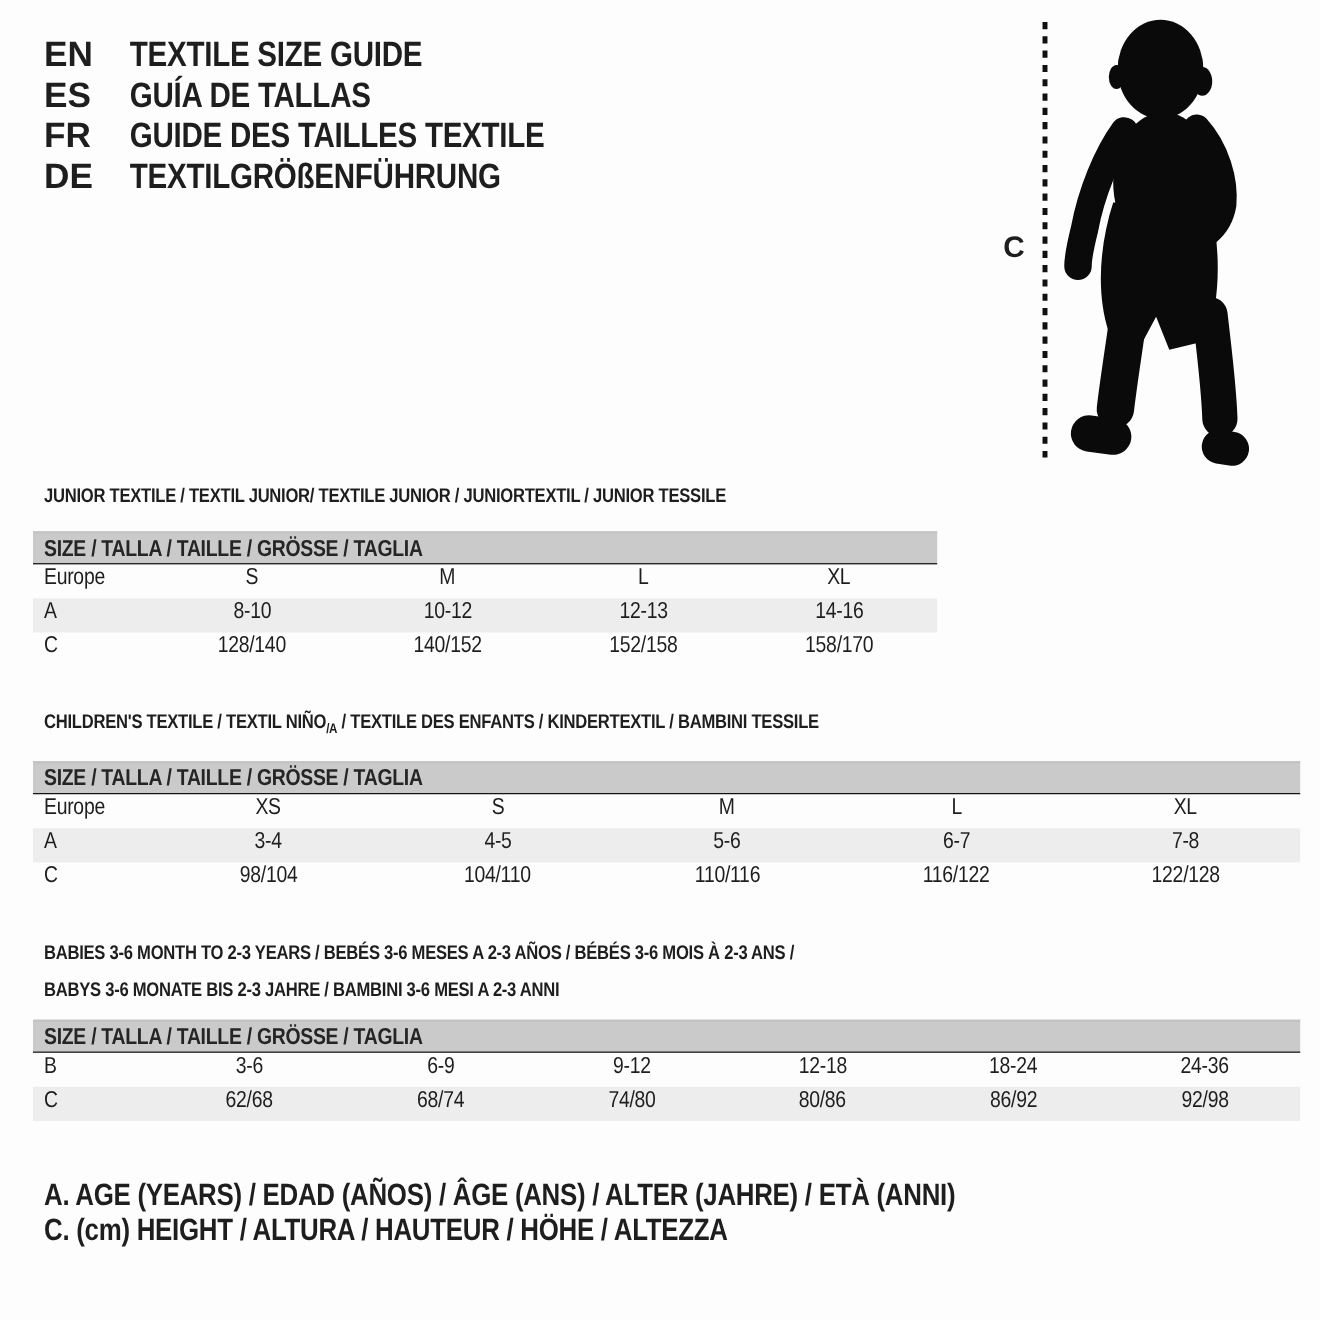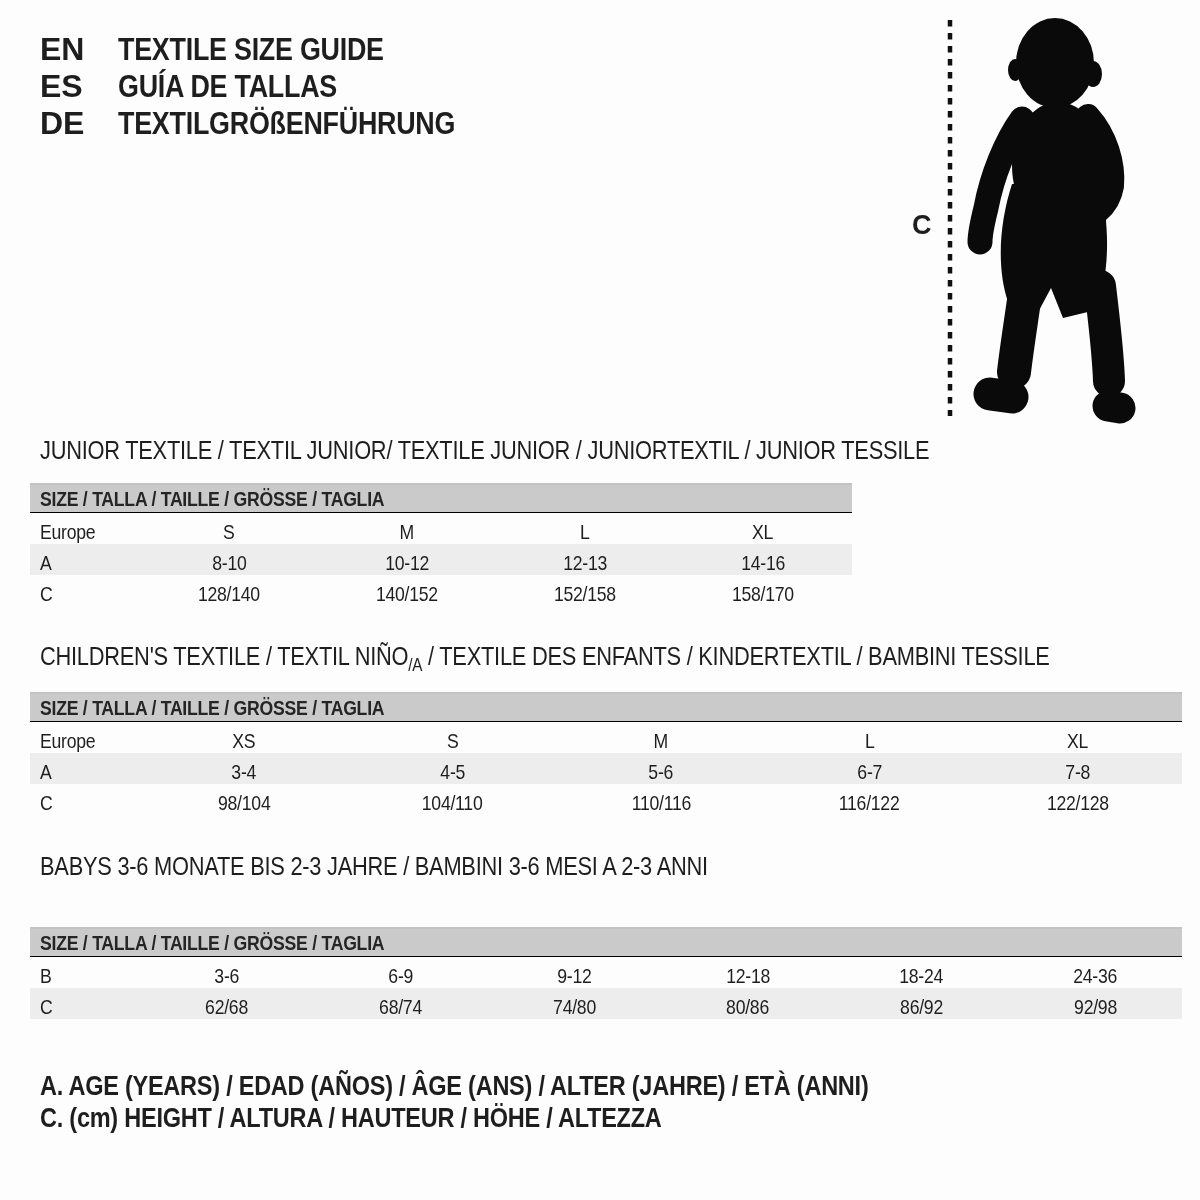--- a/index.html
+++ b/index.html
@@ -31,33 +31,33 @@
   #dotted-line { position:absolute; left:946px; top:16px; }
   #figure-label {
     position:absolute; left:912px; top:210px;
     font-size:27px; font-weight:700;
   }
   #silhouette { position:absolute; left:962px; top:16px; }
 
   
   .sec { position:absolute; left:30px; }
   .sec-title {
-    padding-left:10px; font-weight:400; font-size:26px; line-height:33px;
+    padding-left:10px; font-weight:700; font-size:18px; line-height:33px;
   }
   .size-bar {
     position:absolute; left:0; width:100%; height:30px;
     background:#cacaca;
     border-top:2px solid #c3c3c3;
     border-bottom:1px solid #000000;
     padding-left:10px;
     display:flex; align-items:center;
   }
   .size-bar .cond { font-size:21px; font-weight:700; color:#252525; }
   .rows { position:absolute; left:0; width:100%; }
-  .trow { display:flex; height:31px; align-items:flex-end; background:transparent; }
+  .trow { display:flex; height:31px; align-items:flex-start; background:transparent; }
   .trow.shaded { background:#ededed; }
   .tcell { font-size:21px; }
   .tcell.label { width:110px; padding-left:10px; text-align:left; font-weight:400; }
   .tcell.val { flex:1; text-align:center; }
 
   #sec-junior   { top:434px; width:822px; }
   #sec-junior .size-bar { top:49px; }
   #sec-junior .rows     { top:79px; }
 
   #sec-children { top:640px; width:1152px; }
@@ -76,20 +76,23 @@
 <body>
 
 <div id="canvas">
 
   <header id="lang-block">
     <div class="lang-row">
       <span class="lang-code">EN</span><span class="cond">TEXTILE SIZE GUIDE</span>
     </div>
     <div class="lang-row">
       <span class="lang-code">ES</span><span class="cond">GUÍA DE TALLAS</span>
+    </div>
+    <div class="lang-row">
+      <span class="lang-code">FR</span><span class="cond">GUIDE DES TAILLES TEXTILE</span>
     </div>
     <div class="lang-row">
       <span class="lang-code">DE</span><span class="cond">TEXTILGRÖßENFÜHRUNG</span>
     </div>
   </header>
 
   <svg id="dotted-line" width="8" height="404" viewBox="0 0 8 404">
     <line x1="4" y1="4" x2="4" y2="400" stroke="#101010" stroke-width="4.5" stroke-dasharray="6.5 6.5"></line>
   </svg>
 
@@ -184,20 +187,21 @@
           <div class="tcell val"><span class="cond center">104/110</span></div>
           <div class="tcell val"><span class="cond center">110/116</span></div>
           <div class="tcell val"><span class="cond center">116/122</span></div>
           <div class="tcell val"><span class="cond center">122/128</span></div>
         </div>
       </div>
   </section>
 
   <section class="sec" id="sec-babies">
     <div class="sec-title">
+      <div><span class="cond">BABIES 3-6 MONTH TO 2-3 YEARS / BEBÉS 3-6 MESES A 2-3 AÑOS / BÉBÉS 3-6 MOIS À 2-3 ANS /</span></div>
       <div><span class="cond">BABYS 3-6 MONATE BIS 2-3 JAHRE / BAMBINI 3-6 MESI A 2-3 ANNI</span></div>
     </div>
     <div class="size-bar">
       <span class="cond">SIZE / TALLA / TAILLE / GRÖSSE / TAGLIA</span>
     </div>
     <div class="rows">
         <div class="trow">
           <div class="tcell label"><span class="cond">B</span></div>
           <div class="tcell val"><span class="cond center">3-6</span></div>
           <div class="tcell val"><span class="cond center">6-9</span></div>

